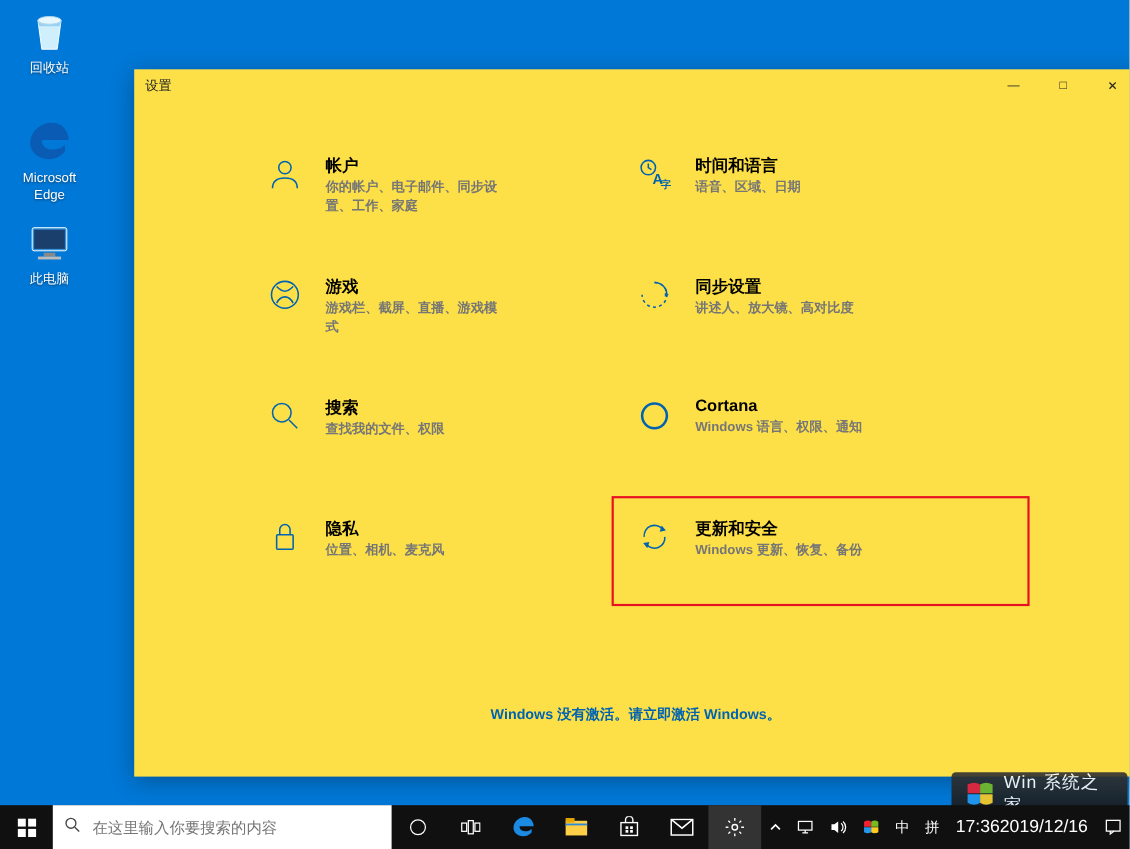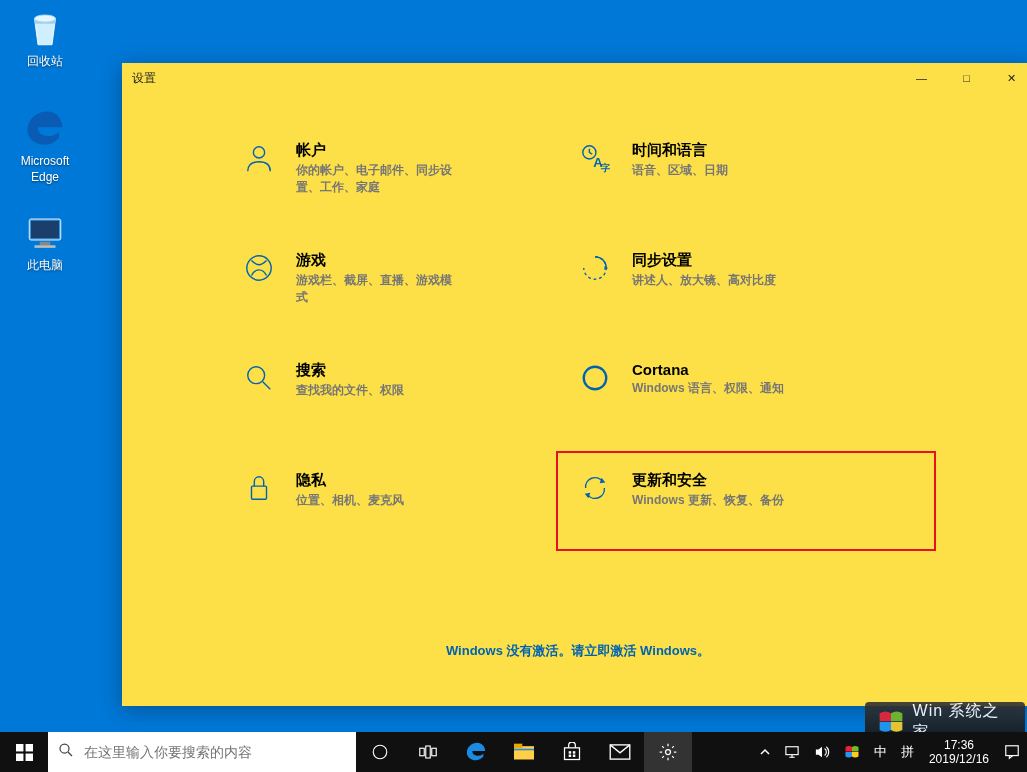--- a/index.html
+++ b/index.html
@@ -32,21 +32,21 @@
 
 .taskbar { position:absolute; left:0; bottom:0; width:1027px; height:40px; background:#101010; display:flex; align-items:center; color:#fff; }
 .tb-start { width:48px; height:40px; display:flex; align-items:center; justify-content:center; cursor:pointer; }
 .tb-search { flex:0 0 308px; height:40px; background:#fff; display:flex; align-items:center; padding:12px 10px; gap:10px; color:#666; cursor:text; }
 .tb-search .sicon { color:#333; }
 .tb-search input { border:none; outline:none; flex:1; font-size:14px; color:#333; background:transparent; }
 .tb-btn { width:48px; height:40px; display:flex; align-items:center; justify-content:center; cursor:pointer; color:#fff; }
 .tb-spacer { flex:1; }
 .tray { display:flex; align-items:center; height:40px; }
 .tray .t { padding:0 7px; height:40px; display:flex; align-items:center; justify-content:center; font-size:12px; cursor:pointer; }
-.tray .clock { flex-direction:column; line-height:1.2; font-size:12px; padding:0 8px; }
+.tray .clock { flex-direction:row; line-height:1.2; font-size:16px; padding:0 8px; }
 
 
 .badge { position:absolute; right:2px; bottom:30px; width:160px; height:40px; background:linear-gradient(#333,#111); border-radius:4px; display:flex; align-items:center; color:#fff; font-size:16px; padding:0 10px; opacity:.9; gap:6px; }
 .badge .logo { width:32px; height:32px; border-radius:6px; display:flex; align-items:center; justify-content:center; }
 .badge .logo svg { width:28px; height:28px; }
 </style>
 </head>
 <body>
 
 <div class="desktop">
@@ -64,21 +64,21 @@
 
   <div class="dicon" style="left:8px; top:108px;">
     <div class="ic">
       <svg viewBox="0 0 48 48">
           <path d="M4 26 C4 12 16 4 26 4 C40 4 44 16 44 22 L16 22 C16 22 15 32 28 32 C36 32 40 27 40 27 L40 34 C40 34 34 42 24 42 C10 42 4 32 4 26 Z" fill="#0a5bb3"></path>
         </svg>
     </div>
     <div class="lbl">Microsoft Edge</div>
   </div>
 
-  <div class="dicon" style="left:8px; top:212px;">
+  <div class="dicon" style="left:8px; top:200px;">
     <div class="ic">
       <svg viewBox="0 0 48 48">
           <rect x="6" y="8" width="36" height="24" rx="2" fill="#3594dc" stroke="#fff"></rect>
           <rect x="8" y="10" width="32" height="20" fill="#1a3f6d"></rect>
           <rect x="18" y="34" width="12" height="4" fill="#888"></rect>
           <rect x="12" y="38" width="24" height="3" fill="#bbb"></rect>
         </svg>
     </div>
     <div class="lbl">此电脑</div>
   </div>

